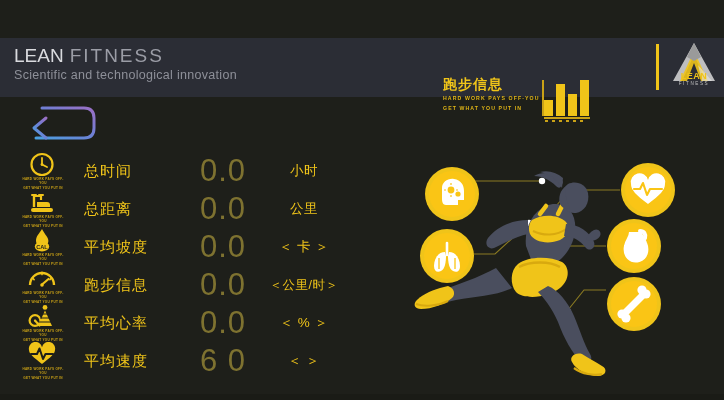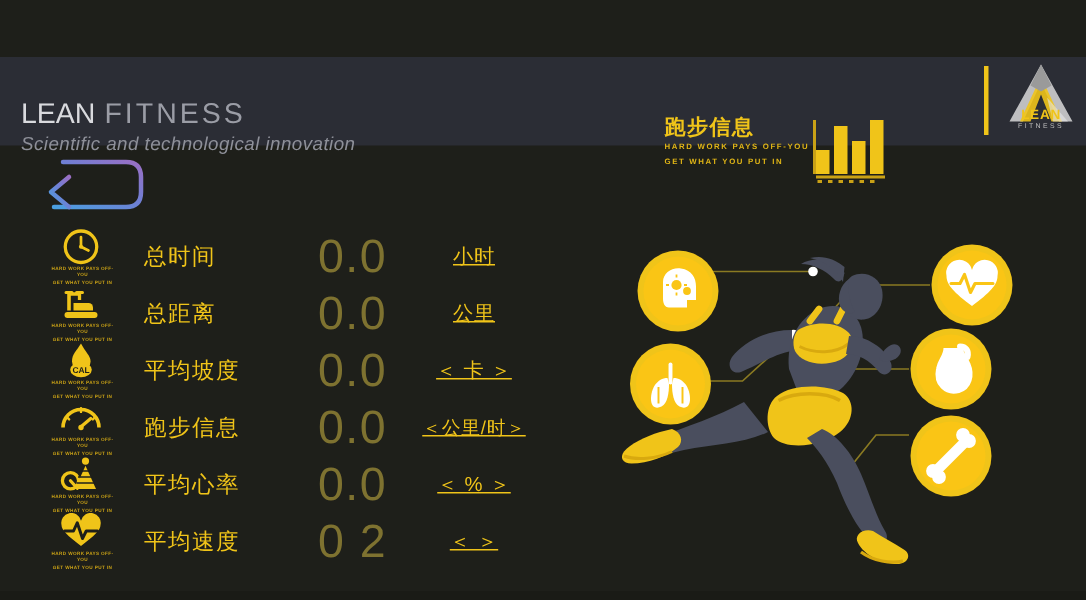--- a/index.html
+++ b/index.html
@@ -8,53 +8,53 @@
     width:724px; height:400px; position:relative; overflow:hidden;
     background:#1e1f1a;
     font-family:"Liberation Sans","DejaVu Sans",sans-serif;
   }
 
   
   .header-bar{
     position:absolute; left:0; top:38px; width:724px; height:59px;
     background:#2b2d35;
   }
-  .brand{ position:absolute; left:14px; top:46px;margin-top:21px; }
+  .brand{ position:absolute; left:14px; top:46px; }
   .brand-line1{ font-size:19px; letter-spacing:1.2px; color:#d9dade; line-height:20px; white-space:nowrap;}
   .brand-lean{ font-weight:400; letter-spacing:0px; }
   .brand-fitness{ color:#9b9da6; margin-left:6px; letter-spacing:2px;}
-  .brand-line2{ font-size:12.5px; color:#8e9099; letter-spacing:.3px; margin-top:2px; white-space:nowrap;font-style:italic;}
+  .brand-line2{ font-size:12.5px; color:#8e9099; letter-spacing:.3px; margin-top:2px; white-space:nowrap;}
 
   
   .hdr-center{ position:absolute; left:443px; top:44px; width:160px; height:50px;margin-top:32px; }
   .hdr-cn{ font-size:14px; color:#f0c419; letter-spacing:1px; line-height:16px; font-weight:bold;}
   .hdr-en{ font-size:5.2px; color:#e0b516; letter-spacing:1.1px; line-height:7px; margin-top:3px; font-weight:bold;}
   .hdr-chart{ position:absolute; left:99px; top:-2px; width:62px; height:48px; }
 
   
   .hdr-right{ position:absolute; left:656px; top:38px; width:68px; height:59px; }
   .hdr-rule{ position:absolute; left:0px; top:6px; width:3px; height:46px; background:#f0c419; }
   .badge{ position:absolute; left:12px; top:3px; width:52px; height:53px; }
   .badge-txt{ position:absolute; left:16px; top:34px; text-align:center; width:44px;}
   .badge-l1{ font-size:9px; color:#f0c419; letter-spacing:.5px; line-height:9px; font-weight:bold;}
   .badge-l2{ font-size:4.6px; color:#bfbfbf; letter-spacing:1.6px; line-height:6px;}
 
   
   .back-arrow{ position:absolute; left:24px; top:104px; width:76px; height:44px; cursor:pointer; }
 
   
-  .metrics{ position:absolute; left:28px; top:152px; width:350px; }
+  .metrics{ position:absolute; left:16px; top:152px; width:350px; }
   .row{ position:relative; height:38px; display:flex; align-items:center; }
   .m-icon{ width:52px; height:38px; position:relative; flex:0 0 52px; }
   .m-glyph{ position:absolute; left:11px; top:0px; width:30px; height:25px; }
   .m-sub{ position:absolute; left:3px; top:25px; width:48px; text-align:center;
           font-size:3.1px; color:#c9a116; letter-spacing:.25px; line-height:4.3px; font-weight:bold;}
   .m-label{ flex:0 0 112px; font-size:15px; color:#f0c419; letter-spacing:1px; padding-left:16px;}
   .m-value{ flex:0 0 86px; font-size:31px; color:#7e7230; letter-spacing:1px; text-align:center; }
-  .m-unit{ flex:1; font-size:13.5px; color:#f0c419; letter-spacing:.5px; text-align:center; padding-right:24px;text-decoration:underline;}
+  .m-unit{ flex:1; font-size:13.5px; color:#f0c419; letter-spacing:.5px; text-align:center; padding-right:24px;}
   .m-unit.sm{ font-size:12.5px; }
 
   
   .runner{ position:absolute; left:400px; top:128px; width:324px; height:272px; }
   .runner svg{ display:block; }
 
   .edge-top{ position:absolute; left:0; top:0; width:724px; height:38px; background:#1e1f1a; }
   .edge-bottom{ position:absolute; left:0; bottom:0; width:724px; height:6px; background:#1a1b16; }
 </style>
 </head>
@@ -233,21 +233,21 @@
         <svg viewBox="0 0 30 25" width="30" height="25">
           <path d="M15 22 C6 15 2 11.5 2 8 A5.6 5.6 0 0 1 15 5.2 A5.6 5.6 0 0 1 28 8 C28 11.5 24 15 15 22 Z" fill="#f0c419"></path>
           <path d="M4 12 H10 L12.5 6.5 L16 17 L18.5 12 H26" fill="none" stroke="#1e1f1a" stroke-width="2" stroke-linejoin="round" stroke-linecap="round"></path>
         </svg>
       </div>
       <div class="m-sub">
         <span>HARD WORK PAYS OFF-YOU</span><br><span>GET WHAT YOU PUT IN</span>
       </div>
     </div>
     <div class="m-label">平均速度</div>
-    <div class="m-value">0 2</div>
+    <div class="m-value">6 0</div>
     <div class="m-unit">＜    ＞</div>
   </div>
 </div>
 
 <div class="runner">
   <svg viewBox="0 0 324 272" width="324" height="272">
     <defs>
       <clipPath id="cBrain">
           <circle cx="52" cy="66" r="22"></circle>
         </clipPath>

